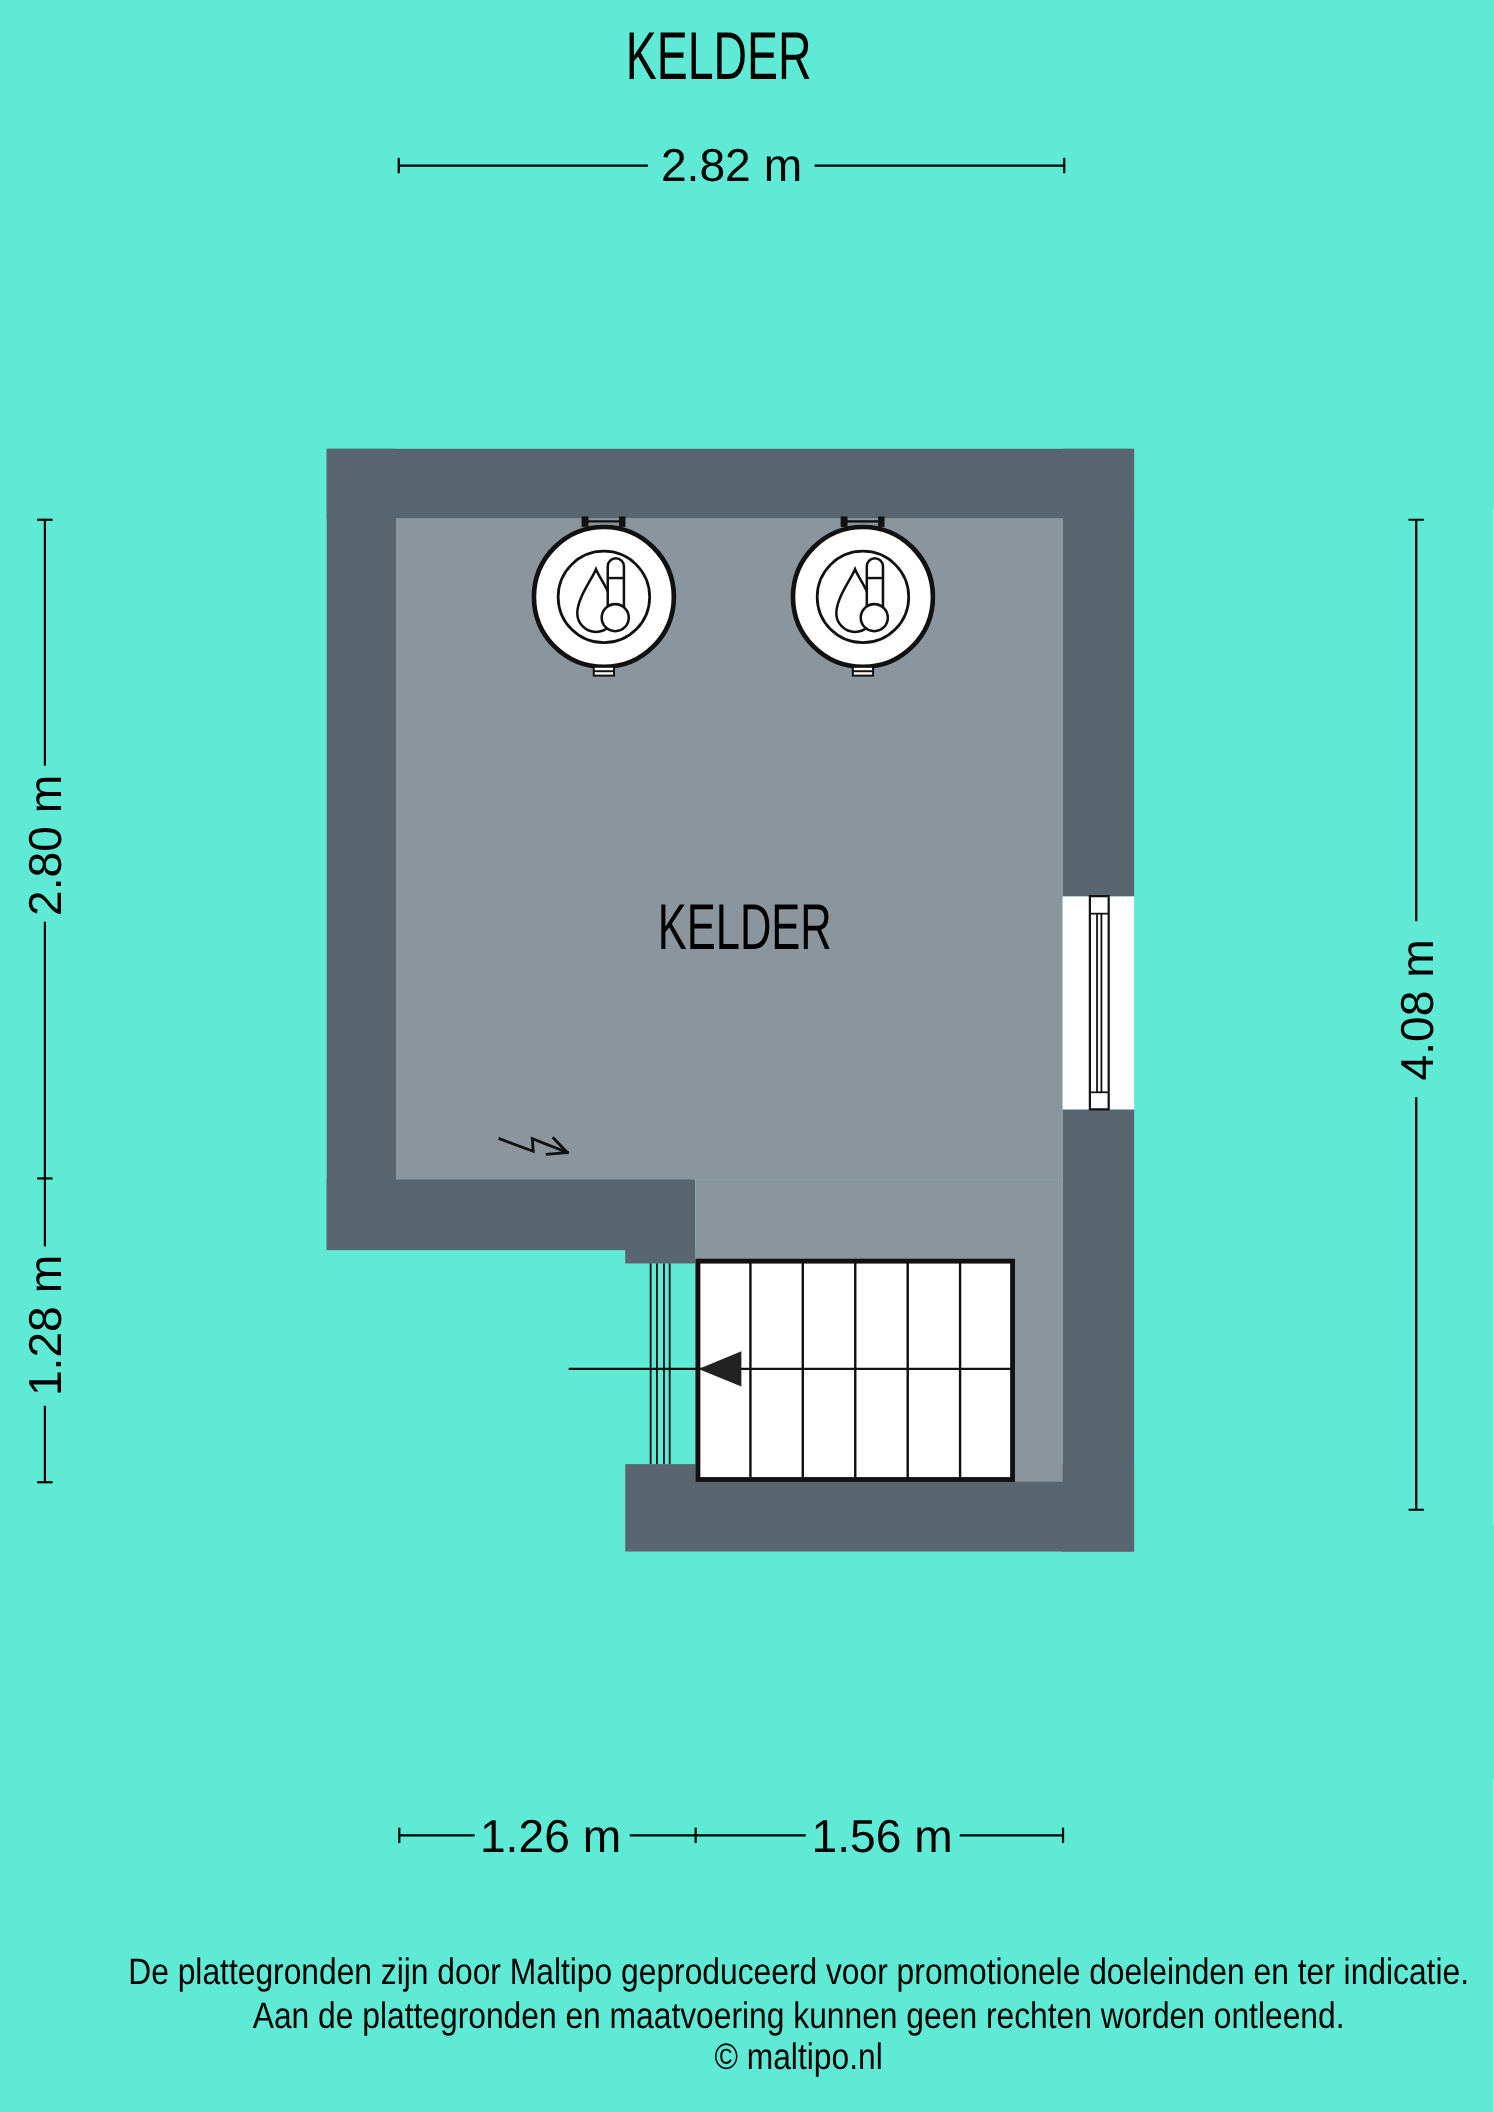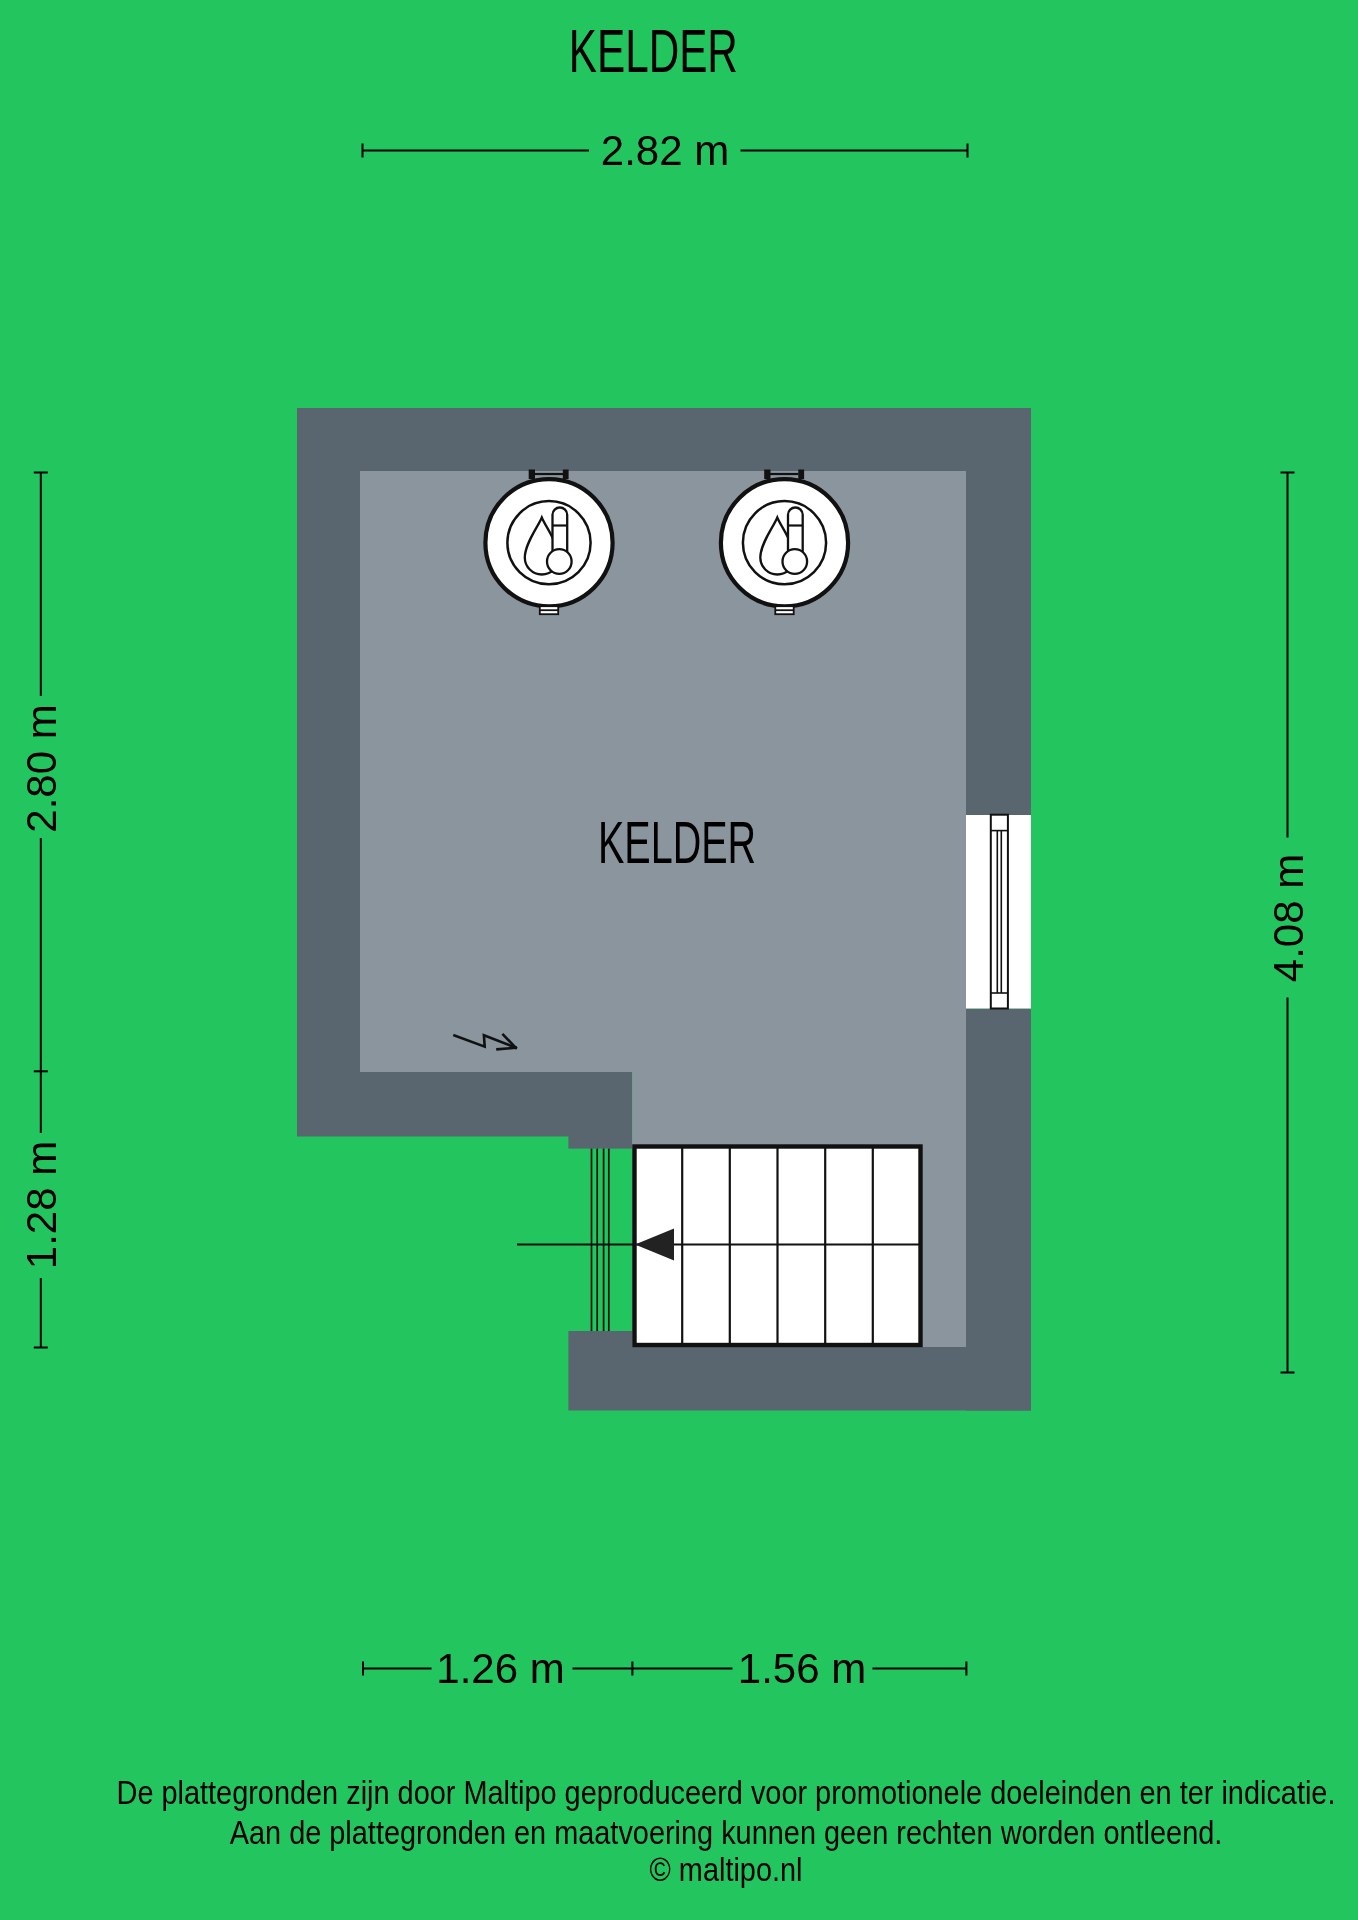--- a/index.html
+++ b/index.html
@@ -1,16 +1,16 @@
 <!DOCTYPE html>
 <html><head>
 <meta charset="utf-8">
 <style>
 html,body{margin:0;padding:0;background:#fff;}
-.page{position:relative;width:1358px;height:1920px;background:#22c55e;overflow:hidden;}
+.page{position:relative;width:1358px;height:1920px;background:#5eead4;overflow:hidden;}
 text{font-family:"Liberation Sans",sans-serif;fill:#000;}
 </style>
 </head>
 <body>
 <div class="page">
 <svg width="1358" height="1920" viewBox="0 0 1358 1920">
 <defs>
 <g id="boiler">
   <rect x="-20.3" y="-73.2" width="6.3" height="9.5" fill="#111"></rect>
   <rect x="13.8" y="-73.2" width="5.8" height="9.5" fill="#111"></rect>

